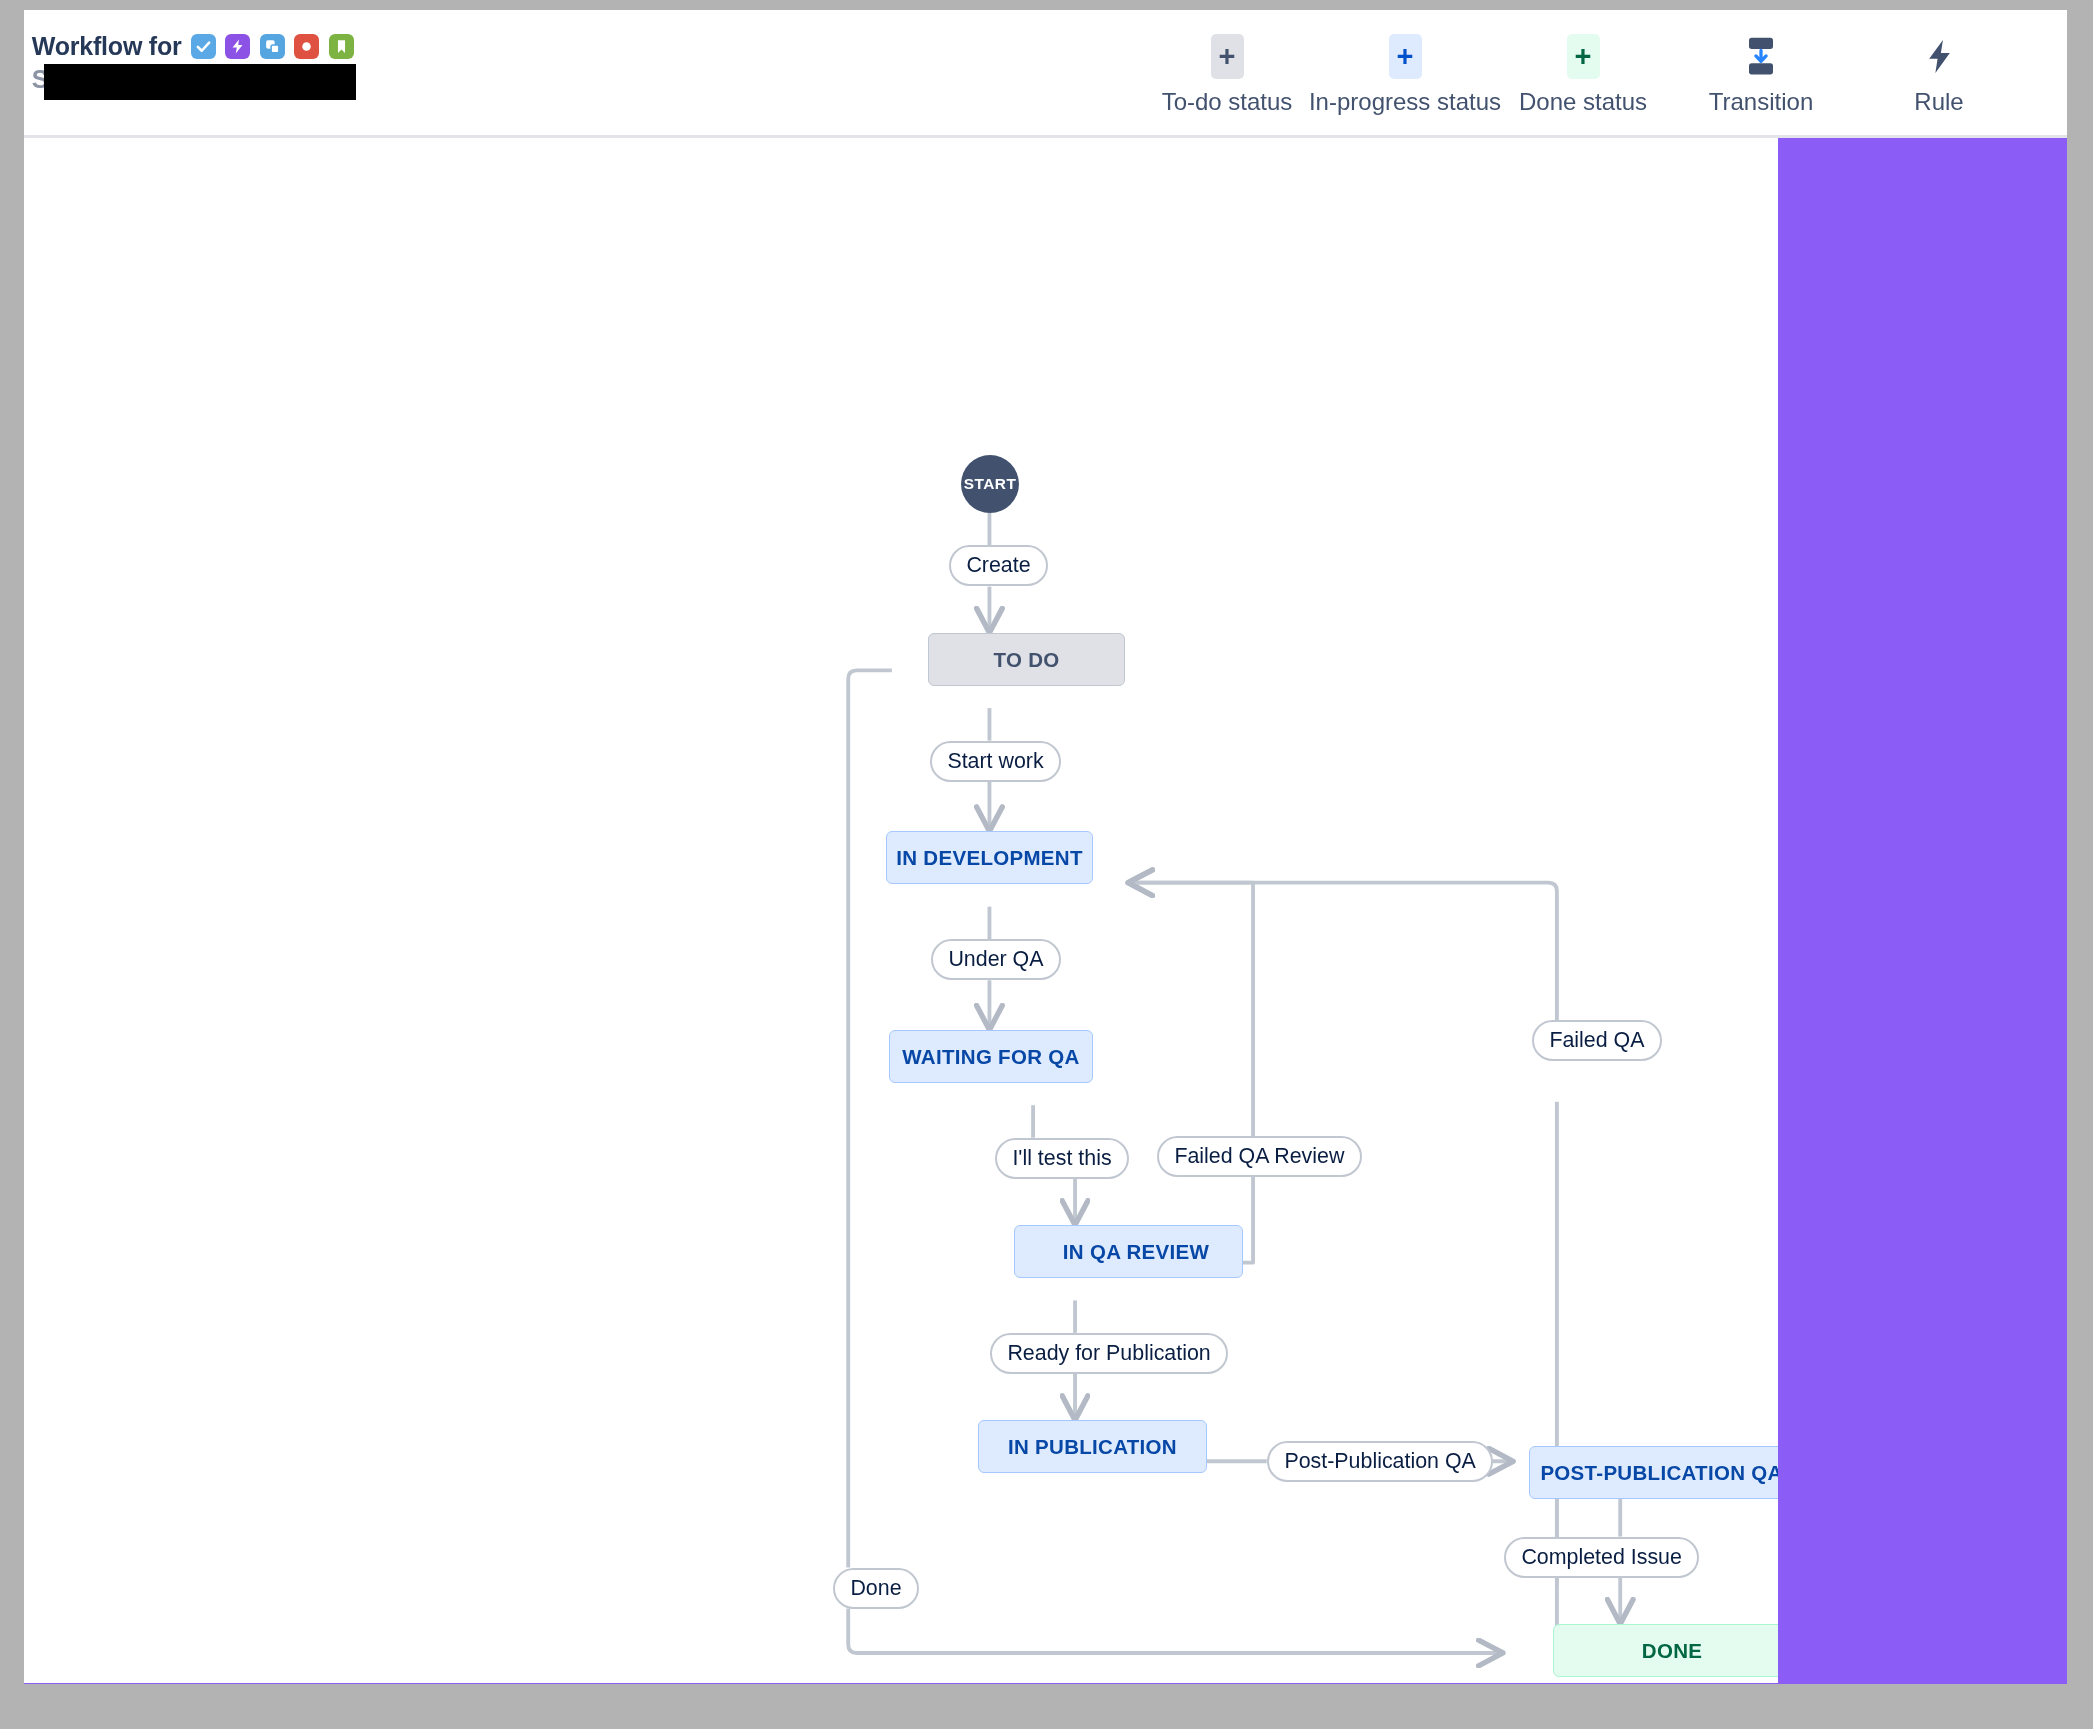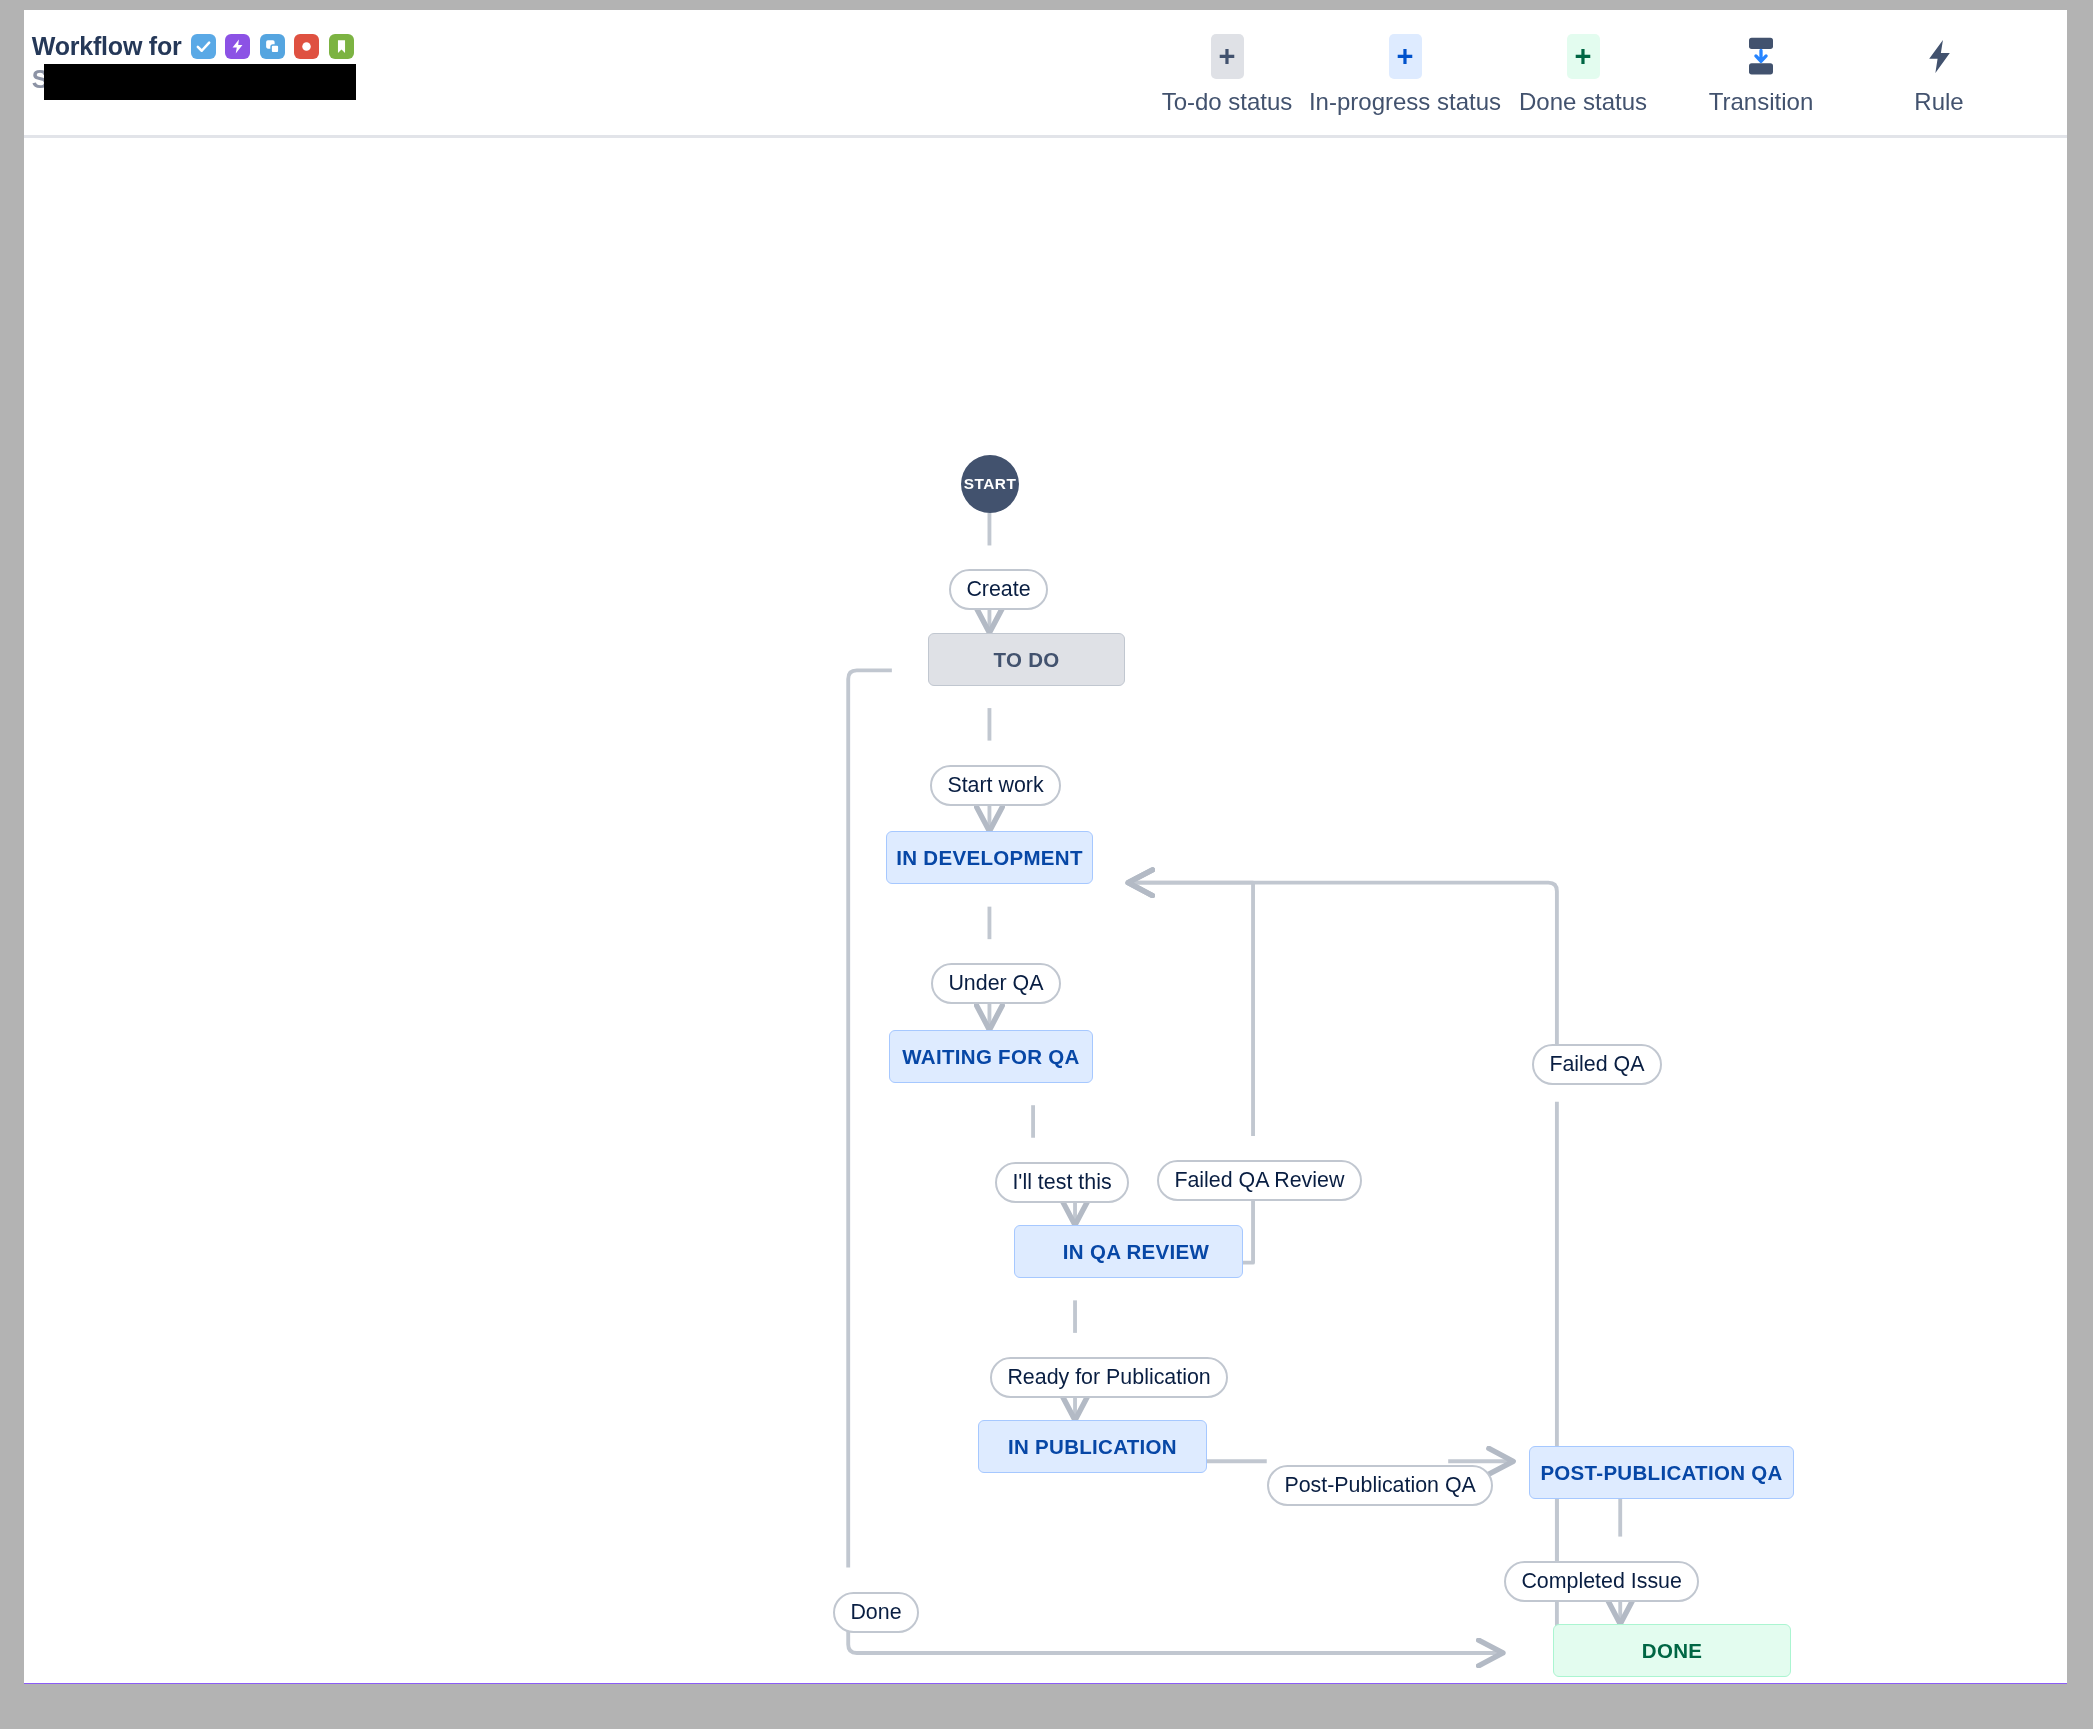--- a/index.html
+++ b/index.html
@@ -118,21 +118,21 @@
     font-size: 24px;
     color: #42526e;
     white-space: nowrap;
   }
 
   
   #canvas {
     position: absolute;
     left: 0;
     top: 128px;
-    width: 2043px;
+    width: 1754px;
     height: 1545px;
     background: #ffffff;
     overflow: hidden;
   }
   #edges {
     position: absolute;
     left: 0; top: 0;
     width: 2043px;
     height: 1545px;
   }
@@ -189,21 +189,20 @@
     height: 41px;
     display: flex;
     align-items: center;
     justify-content: center;
     padding: 0 15.4px;
     font-size: 21.4px;
     color: #091e42;
     white-space: nowrap;
     cursor: pointer;
     user-select: none;
-    margin-top: 24px;
   }
 </style>
 </head>
 <body>
 
 <div id="page">
 
   <div id="window">
 
     <div id="header">

